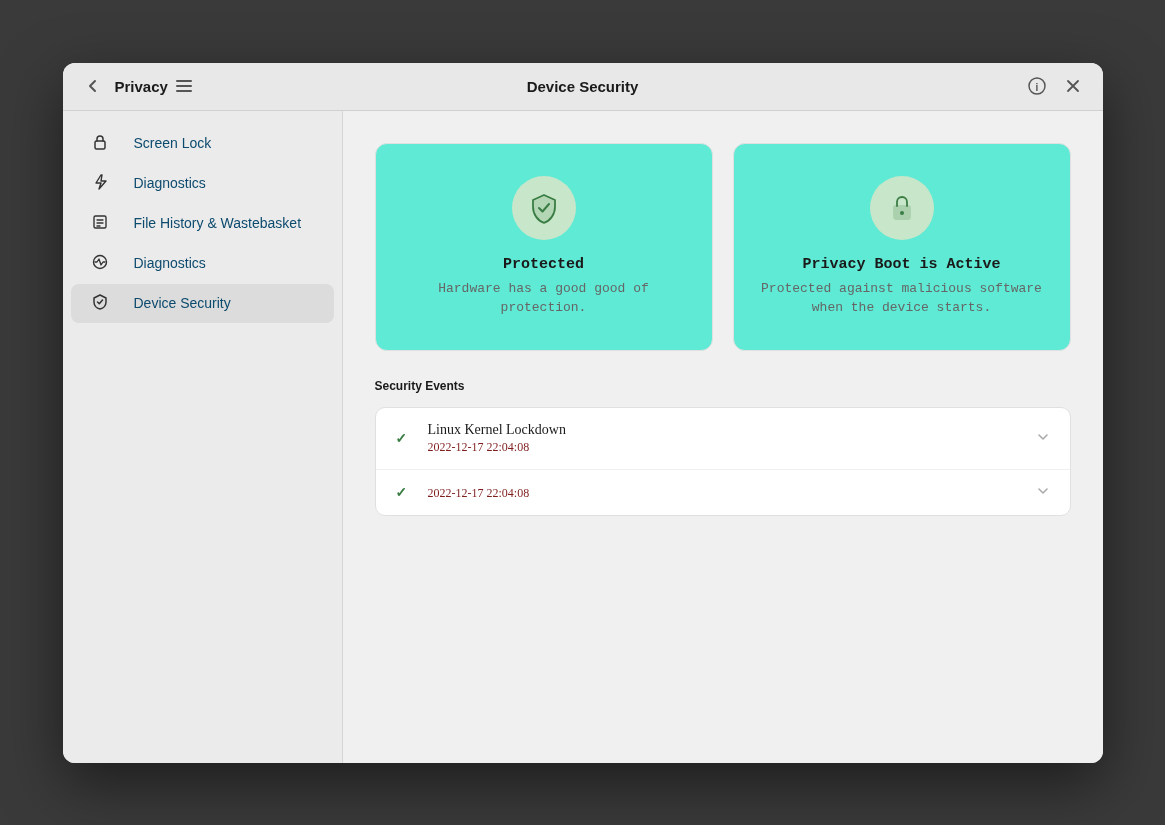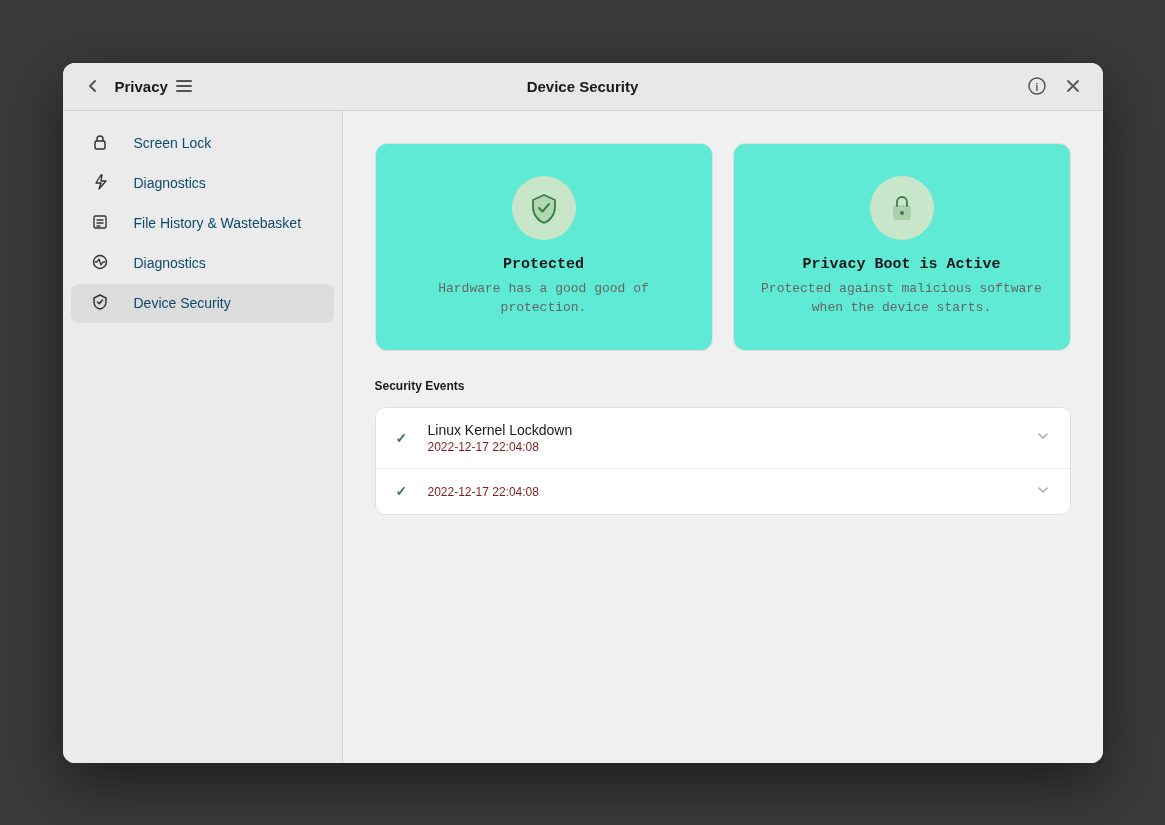--- a/index.html
+++ b/index.html
@@ -182,20 +182,21 @@
     .event-check {
       width: 20px;
       color: #3a7d44;
       font-size: 14px;
       font-weight: 700;
       flex-shrink: 0;
       margin-right: 12px;
     }
     .event-info {
       flex: 1;
+      font-family: Liberation Serif, serif;
     }
     .event-name {
       font-size: 14px;
       font-weight: 500;
       color: #1a1a1a;
     }
     .event-time {
       font-size: 12px;
       color: #7f1d1d;
       margin-top: 2px;

